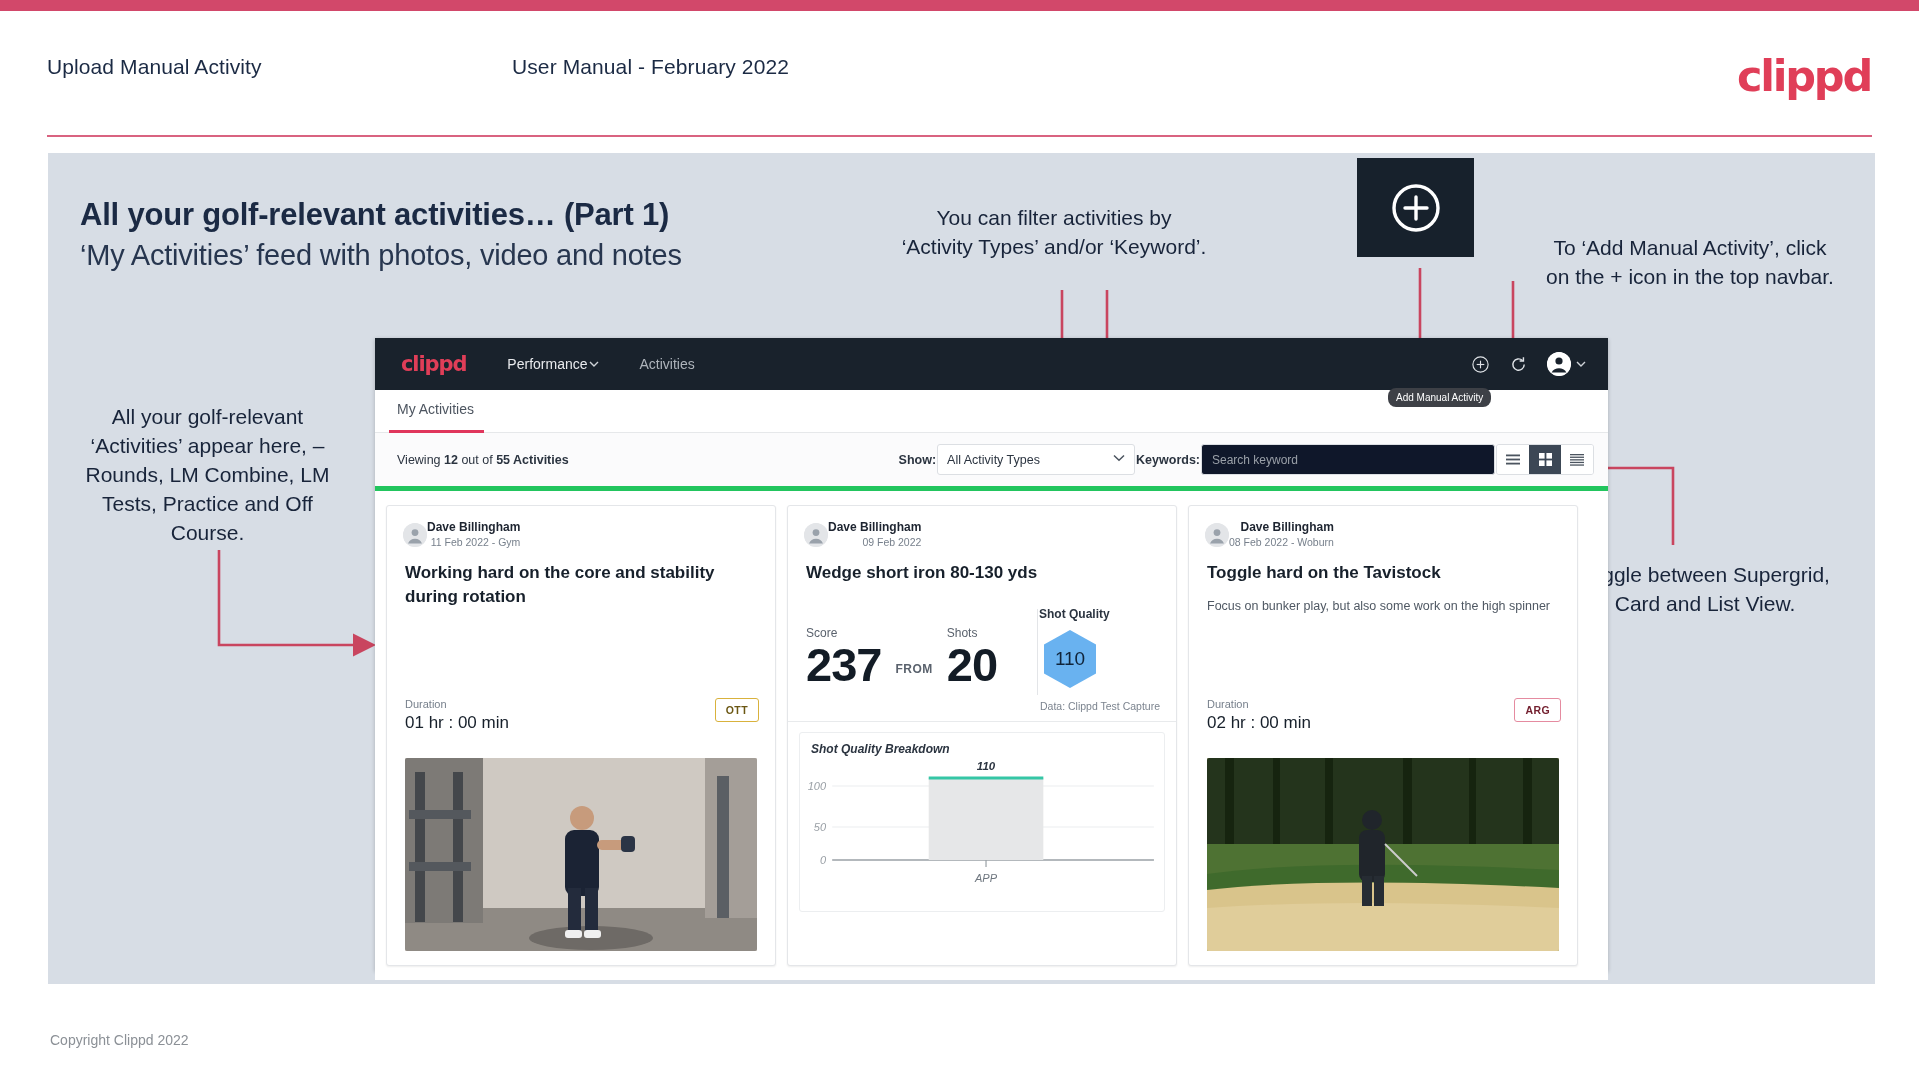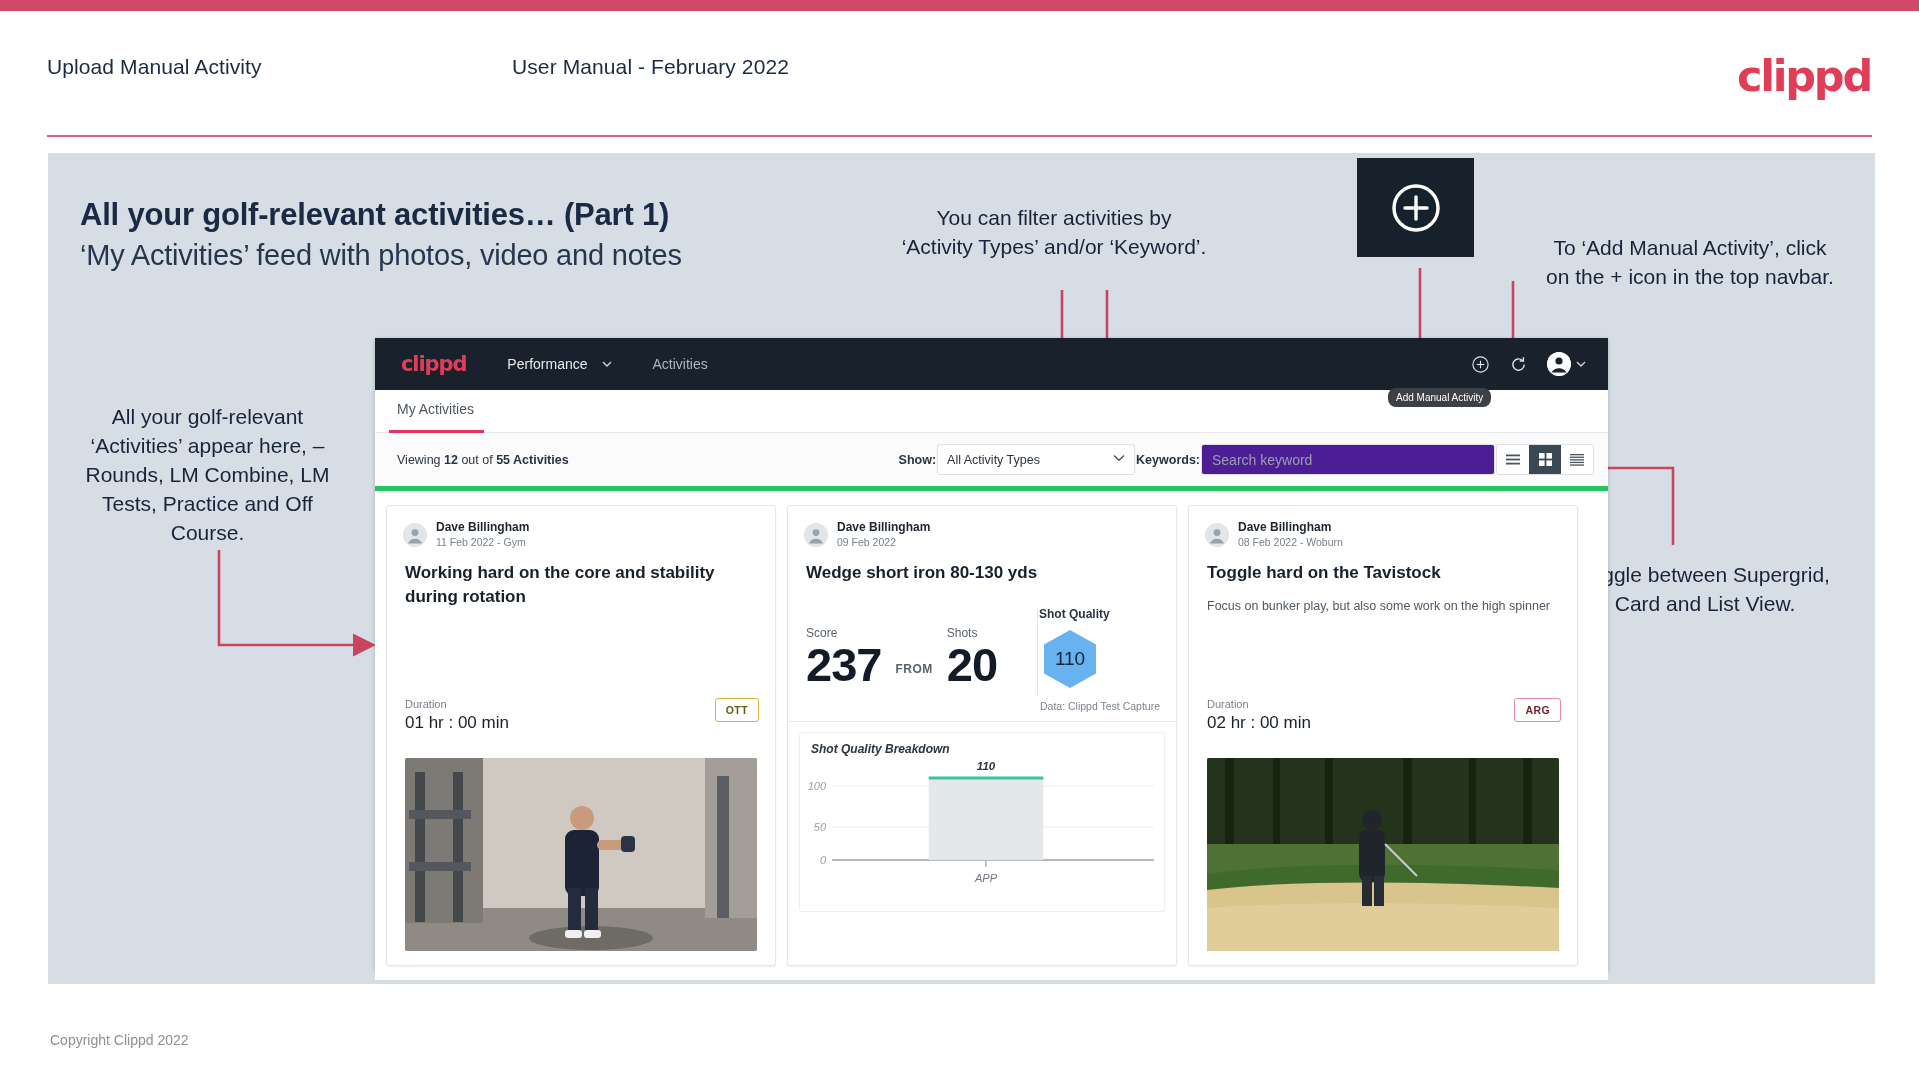--- a/index.html
+++ b/index.html
@@ -37,21 +37,21 @@
 
   
   .arrows{position:absolute;left:0;top:0;width:1919px;height:1079px;pointer-events:none;}
 
   
   .app{position:absolute;left:375px;top:338px;width:1233px;height:633px;background:#fff;
        box-shadow:0 1px 4px rgba(0,0,0,.22);}
   .navbar{position:relative;height:52px;background:#19222c;display:flex;align-items:center;}
   .nav-logo{margin-left:26px;font-size:21px;font-weight:bold;color:#e03e58;letter-spacing:-1.1px;
             font-family:"DejaVu Sans", sans-serif;}
-  .nav-link{margin-left:41px;font-size:14px;color:#e8eaed;display:flex;align-items:center;gap:14px;}
+  .nav-link{margin-left:41px;font-size:14px;color:#e8eaed;display:flex;align-items:center;gap:1px;}
   .nav-link.dim{color:#aeb4bb;}
   .nav-right{position:absolute;right:22px;top:0;height:52px;display:flex;align-items:center;gap:19px;}
   .nav-ico{width:19px;height:19px;display:block;}
   .avatar-wrap{display:flex;align-items:center;gap:5px;}
   .avatar{width:24px;height:24px;border-radius:50%;background:#fff;display:block;position:relative;}
   .tooltip{position:absolute;left:1388px;top:388px;background:#3d4046;color:#fff;font-size:10px;
            padding:4px 8px;border-radius:8px;white-space:nowrap;}
 
   .tabbar{height:42px;border-bottom:1px solid #e6e8ea;position:relative;background:#fff;}
   .tab{position:absolute;left:22px;top:11px;font-size:14px;color:#4d5560;}
@@ -59,31 +59,31 @@
 
   .filterbar{height:53px;background:#fbfbfc;border-bottom:5px solid #22c55e;position:relative;
              display:flex;align-items:center;}
   .viewing{margin-left:22px;font-size:12.5px;color:#2b3440;}
   .viewing b{font-weight:bold;}
   .fb-right{position:absolute;right:14px;top:0;height:53px;display:flex;align-items:center;gap:1px;}
   .fb-label{font-size:12.5px;font-weight:bold;color:#2b3440;}
   .select{width:178px;height:29px;border:1px solid #dcdfe3;border-radius:3px;background:#fff;
           display:flex;align-items:center;padding:0 9px;font-size:12.5px;color:#2b3440;position:relative;}
   .select .chev{position:absolute;right:9px;top:9px;}
-  .keyword{width:272px;height:29px;border:1px solid #dcdfe3;border-radius:3px;background:#4c1d95;
-           display:flex;align-items:center;padding:0 10px;font-size:14px;color:#9aa0a8;}
+  .keyword{width:272px;height:29px;border:1px solid #dcdfe3;border-radius:3px;background:#0f172a;
+           display:flex;align-items:center;padding:0 10px;font-size:12px;color:#9aa0a8;}
   .toggles{display:flex;border:1px solid #dcdfe3;border-radius:3px;overflow:hidden;background:#fff;}
   .tg{width:32px;height:29px;display:flex;align-items:center;justify-content:center;background:#fff;}
   .tg.active{background:#3c4755;}
 
   
   .cards{display:flex;gap:11px;padding:14px 11px;background:#fff;}
   .card{width:388px;height:459px;background:#fff;border:1px solid #e4e6e9;border-radius:3px;
         position:relative;box-shadow:0 1px 2px rgba(0,0,0,.07);}
-  .card-head{display:flex;align-items:center;gap:9px;padding:14px 16px 0 16px;}
+  .card-head{display:flex;align-items:center;padding:14px 16px 0 16px;text-align:right;}
   .card-av{width:24px;height:24px;border-radius:50%;background:#e3e5e8;flex:none;position:relative;}
   .card-user{font-size:12px;font-weight:bold;color:#1d2430;line-height:14px;}
   .card-meta{font-size:10.5px;color:#77808c;line-height:14px;margin-top:1px;}
   .card-title{padding:12px 18px 0 18px;font-size:17px;font-weight:bold;color:#17202b;line-height:24px;}
   .card-note{padding:12px 18px 0 18px;font-size:12.5px;color:#4f5863;line-height:18px;}
   .dur-wrap{position:absolute;left:18px;bottom:0;}
   .dur-label{font-size:11px;color:#77808c;}
   .dur-val{font-size:17px;color:#17202b;margin-top:3px;}
   .tag{position:absolute;right:16px;font-size:10.5px;font-weight:bold;letter-spacing:.4px;
        padding:5px 10px;border-radius:3px;background:#fff;}

